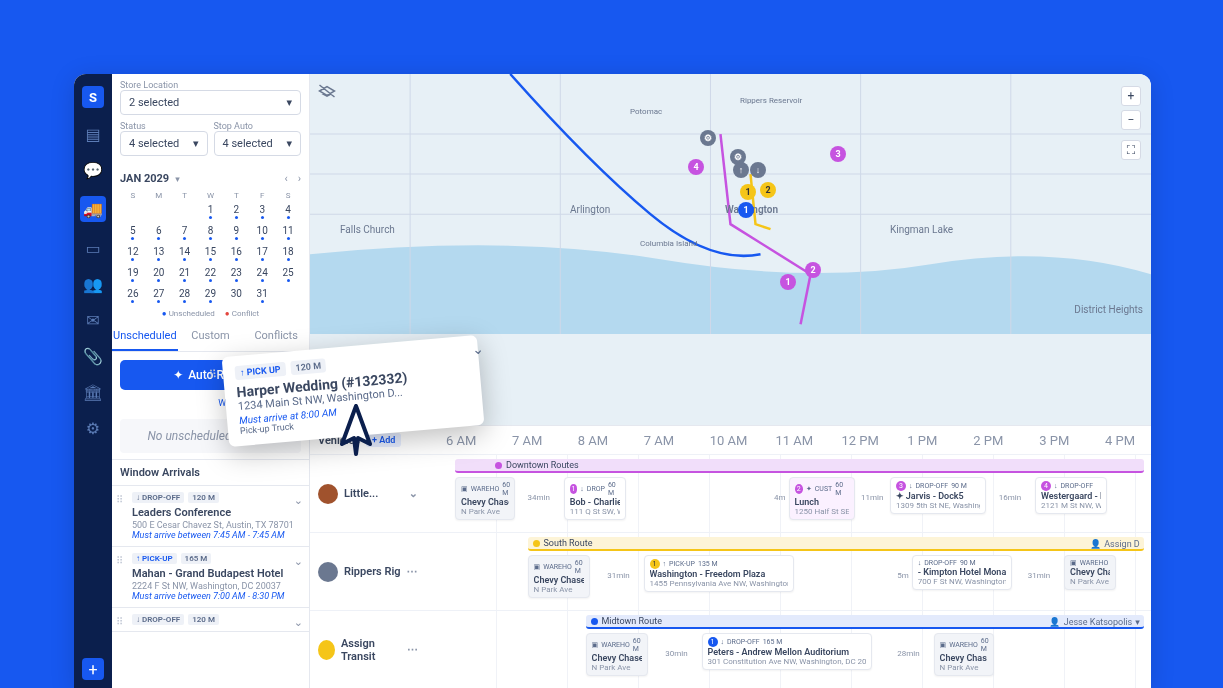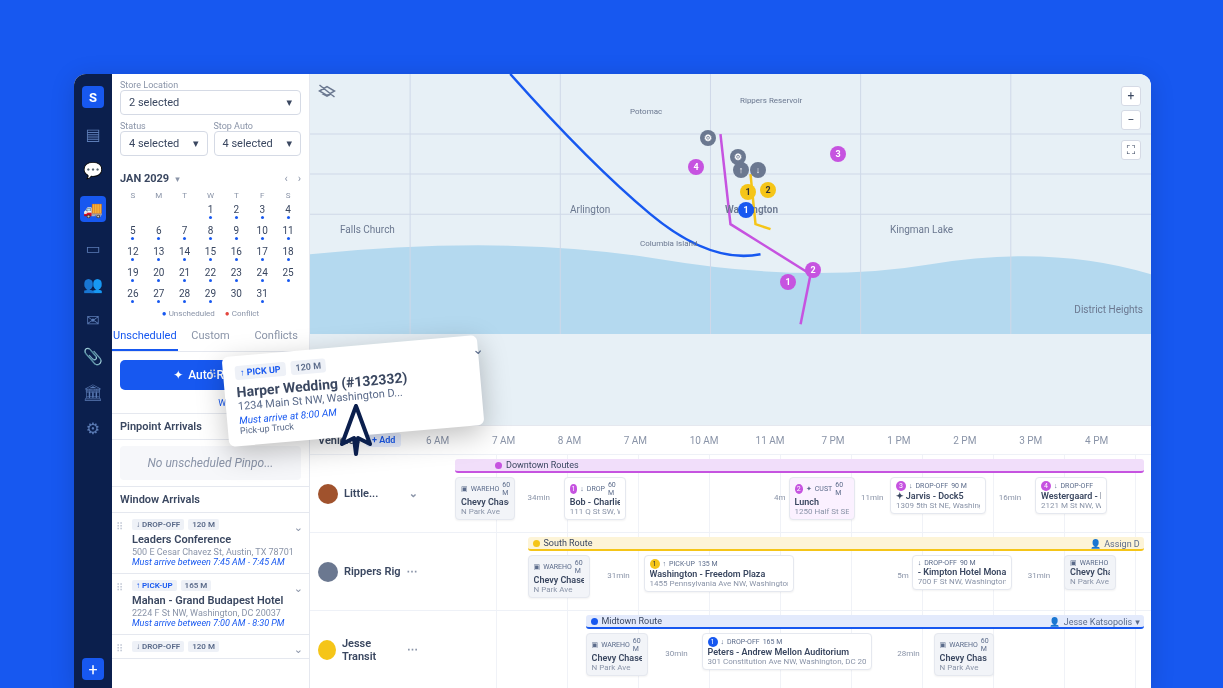--- a/index.html
+++ b/index.html
@@ -61,21 +61,21 @@
 .map-pin { position: absolute; width: 16px; height: 16px; border-radius: 50%; display: flex; align-items: center; justify-content: center; font-size: 9px; font-weight: 700; color: #fff; }
 .pin-gray { background: #6b7890; }
 .pin-purple { background: #c653e0; }
 .pin-yellow { background: #f5c518; color: #333; }
 .pin-blue { background: #1758f0; }
 .timeline-pane { border-top: 1px solid #e5e8ef; flex-shrink: 0; overflow: hidden; }
 .timeline-head { display: flex; align-items: center; height: 28px; }
 .vh-label { width: 116px; padding-left: 8px; font-size: 11px; font-weight: 600; color: #3a4760; display: flex; align-items: center; gap: 6px; }
 .add-btn { background: #e6edff; color: #1758f0; font-size: 9px; padding: 2px 6px; border-radius: 3px; cursor: pointer; font-weight: 600; }
 .hours { flex: 1; display: flex; }
-.hour { flex: 1; font-size: 10px; color: #8a94a8; }
+.hour { flex: 1; font-size: 13px; color: #8a94a8; margin-left: 20px; }
 .vehicle-row { display: flex; border-top: 1px solid #eef1f7; min-height: 38px; }
 .vehicle-cell { width: 116px; padding: 6px 8px; display: flex; align-items: center; gap: 6px; font-size: 11px; font-weight: 600; color: #3a4760; position: relative; }
 .vehicle-avatar { width: 20px; height: 20px; border-radius: 50%; background: #d5a050; }
 .vehicle-more { color: #8a94a8; cursor: pointer; }
 .vehicle-chev { margin-left: auto; color: #8a94a8; cursor: pointer; }
 .lane { flex: 1; position: relative; background: repeating-linear-gradient(to right, transparent, transparent 70px, #f0f2f7 70px, #f0f2f7 71px); }
 .route-bar { position: absolute; top: 4px; height: 14px; border-radius: 3px; font-size: 9px; color: #3a4760; display: flex; align-items: center; padding: 0 5px; gap: 4px; }
 .route-purple { background: #f1defa; border-bottom: 2px solid #c653e0; padding-left: 40px; }
 .route-yellow { background: #fdf4d7; border-bottom: 2px solid #f5c518; }
 .route-blue { background: #e3eafc; border-bottom: 2px solid #1758f0; }
@@ -214,21 +214,20 @@
           <div class="tab">Custom</div>
           <div class="tab">Conflicts</div>
         </div>
 
         <div class="auto-route-btn">
           <span>✦</span>
           <span>Auto Route</span>
         </div>
         <div class="auto-info">What is Auto Route?</div>
 
-        <div class="section-head">Pinpoint Arrivals</div>
         <div class="empty-box">No unscheduled Pinpo...</div>
 
         <div class="section-head">Window Arrivals</div>
         <div id="window-cards">
             <div class="arrival-card">
               <span class="drag-handle">⠿</span>
     <span class="card-chev">⌄</span>
     <div class="card-tags">
                 <span class="tag ">↓ DROP-OFF</span>
                 <span class="tag">120 M</span>
@@ -311,21 +310,21 @@
               <span>Vehicles</span>
               <span class="add-btn">+ Add</span>
             </div>
             <div class="hours" id="hours">
                 <div class="hour">6 AM</div>
                 <div class="hour">7 AM</div>
                 <div class="hour">8 AM</div>
                 <div class="hour">7 AM</div>
                 <div class="hour">10 AM</div>
                 <div class="hour">11 AM</div>
-                <div class="hour">7 PM</div>
+                <div class="hour">12 PM</div>
                 <div class="hour">1 PM</div>
                 <div class="hour">2 PM</div>
                 <div class="hour">3 PM</div>
                 <div class="hour">4 PM</div>
               </div>
           </div>
 
           <div class="vehicle-row" style="min-height:78px;">
             <div class="vehicle-cell">
               <div class="vehicle-avatar" style="background:#a0522d;"></div>
@@ -414,21 +413,21 @@
                   </div>
                 <div class="stop-title">Chevy Chas</div>
                   <div class="stop-addr">N Park Ave</div>
               </div>
             </div>
           </div>
 
           <div class="vehicle-row" style="min-height:78px;">
             <div class="vehicle-cell">
               <div class="vehicle-avatar" style="background:#f5c518;"></div>
-              <span>Jesse Transit</span>
+              <span>Assign Transit</span>
               <span class="vehicle-more">⋯</span>
             </div>
             <div class="lane">
               <div class="route-bar route-blue" style="left:22%;width:77%;">
                 <span class="dot dot-blue"></span>
                 <span>Midtown Route</span>
                 <span class="assign">👤 <span>Jesse Katsopolis</span> ▾</span>
               </div>
               <div class="stop-card gray" style="top:22px;left:22%;width:62px;">
                 <div class="stop-tags">

